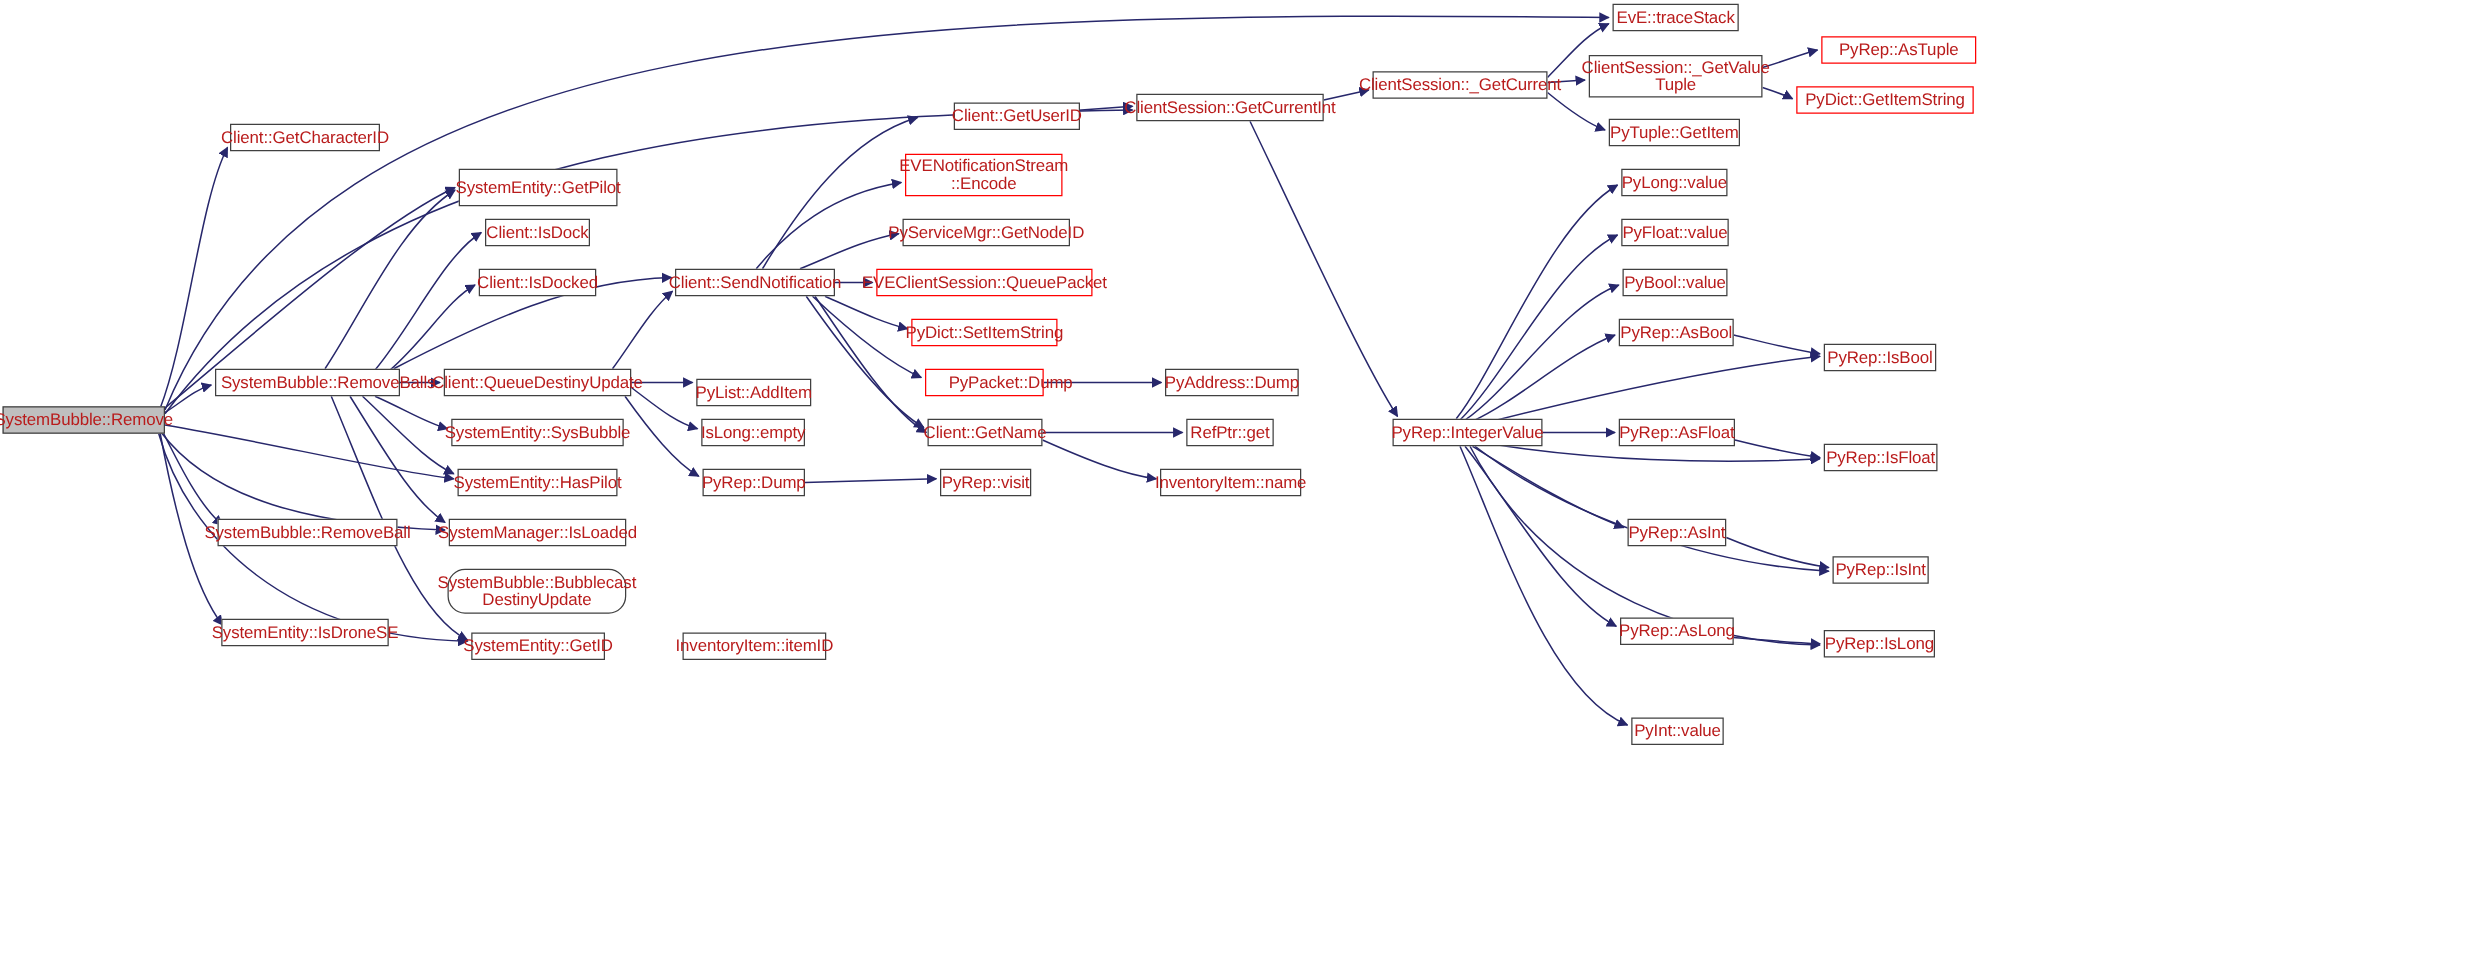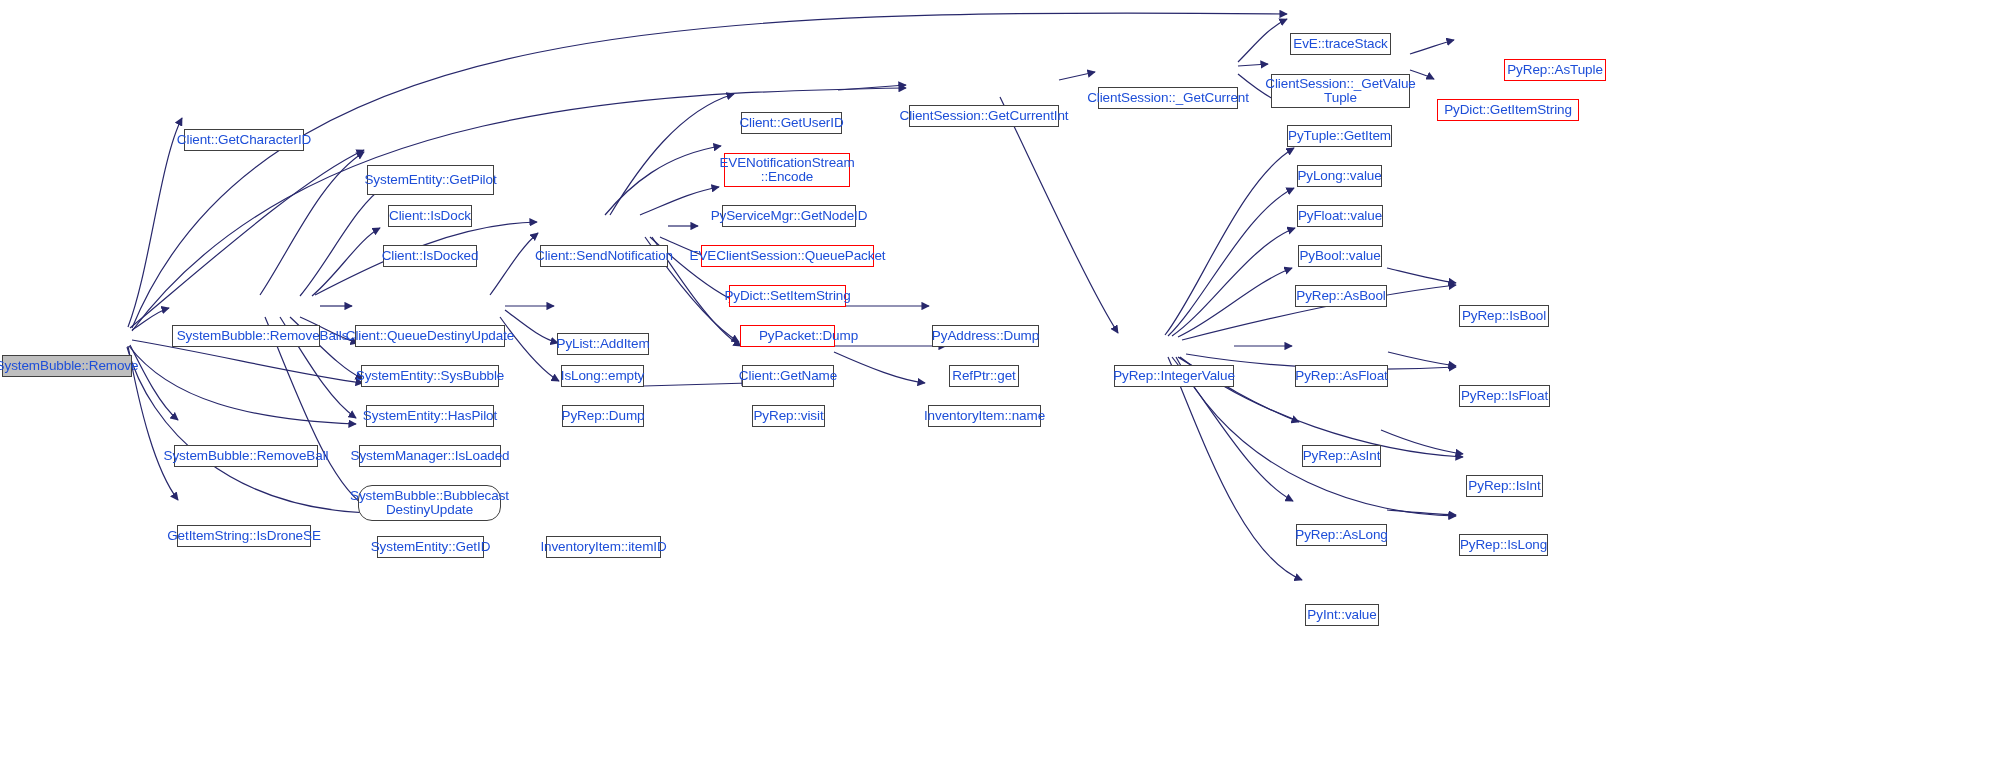--- a/index.html
+++ b/index.html
@@ -25,28 +25,27 @@
   }
   .node {
     position: absolute;
     box-sizing: border-box;
     display: flex;
     align-items: center;
     justify-content: center;
     text-align: center;
     background: #ffffff;
     border: 1px solid #404040;
-    color: #1d4ed8;
+    color: #b91c1c;
     font-size: 13.5px;
     line-height: 14px;
     letter-spacing: -0.1px;
     white-space: pre-line;
     padding: 0 3px;
     cursor: pointer;
-    margin-top: 30px;
   }
   .node.red {
     border: 1px solid #ff0000;
   }
   .node.current {
     background: #bfbfbf;
     border: 1px solid #404040;
     font-weight: normal;
   }
   .edge-path {
@@ -138,46 +137,46 @@
       <div class="node" style="left: 388px; top: 175px; width: 84px; height: 22px;">Client::IsDock</div>
       <div class="node" style="left: 383px; top: 215px; width: 94px; height: 22px;">Client::IsDocked</div>
       <div class="node" style="left: 172px; top: 295px; width: 148px; height: 22px; padding-left: 36px;">SystemBubble::RemoveBalls</div>
       <div class="node" style="left: 355px; top: 295px; width: 150px; height: 22px;">Client::QueueDestinyUpdate</div>
       <div class="node" style="left: 361px; top: 335px; width: 138px; height: 22px;">SystemEntity::SysBubble</div>
       <div class="node" style="left: 366px; top: 375px; width: 128px; height: 22px;">SystemEntity::HasPilot</div>
       <div class="node" style="left: 174px; top: 415px; width: 144px; height: 22px;">SystemBubble::RemoveBall</div>
       <div class="node" style="left: 359px; top: 415px; width: 142px; height: 22px;">SystemManager::IsLoaded</div>
       <div class="node" style="left: 358px; top: 455px; width: 143px; height: 36px; border-radius: 14px;">SystemBubble::Bubblecast
 DestinyUpdate</div>
-      <div class="node" style="left: 177px; top: 495px; width: 134px; height: 22px;">GetItemString::IsDroneSE</div>
+      <div class="node" style="left: 177px; top: 495px; width: 134px; height: 22px;">SystemEntity::IsDroneSE</div>
       <div class="node" style="left: 377px; top: 506px; width: 107px; height: 22px;">SystemEntity::GetID</div>
       <div class="node" style="left: 546px; top: 506px; width: 115px; height: 22px;">InventoryItem::itemID</div>
       <div class="node" style="left: 557px; top: 303px; width: 92px; height: 22px;">PyList::AddItem</div>
       <div class="node" style="left: 561px; top: 335px; width: 83px; height: 22px;">IsLong::empty</div>
       <div class="node" style="left: 562px; top: 375px; width: 82px; height: 22px;">PyRep::Dump</div>
       <div class="node" style="left: 752px; top: 375px; width: 73px; height: 22px;">PyRep::visit</div>
       <div class="node" style="left: 540px; top: 215px; width: 128px; height: 22px;">Client::SendNotification</div>
-      <div class="node" style="left: 741px; top: 82px; width: 101px; height: 22px;">Client::GetUserID</div>
+      <div class="node" style="left: 763px; top: 82px; width: 101px; height: 22px;">Client::GetUserID</div>
       <div class="node red" style="left: 724px; top: 123px; width: 126px; height: 34px;">EVENotificationStream
 ::Encode</div>
       <div class="node" style="left: 722px; top: 175px; width: 134px; height: 22px;">PyServiceMgr::GetNodeID</div>
       <div class="node red" style="left: 701px; top: 215px; width: 173px; height: 22px;">EVEClientSession::QueuePacket</div>
       <div class="node red" style="left: 729px; top: 255px; width: 117px; height: 22px;">PyDict::SetItemString</div>
       <div class="node red" style="left: 740px; top: 295px; width: 95px; height: 22px; padding-left: 45px;">PyPacket::Dump</div>
       <div class="node" style="left: 742px; top: 335px; width: 92px; height: 22px;">Client::GetName</div>
       <div class="node" style="left: 932px; top: 295px; width: 107px; height: 22px;">PyAddress::Dump</div>
       <div class="node" style="left: 949px; top: 335px; width: 70px; height: 22px;">RefPtr::get</div>
       <div class="node" style="left: 928px; top: 375px; width: 113px; height: 22px;">InventoryItem::name</div>
       <div class="node" style="left: 909px; top: 75px; width: 150px; height: 22px;">ClientSession::GetCurrentInt</div>
       <div class="node" style="left: 1098px; top: 57px; width: 140px; height: 22px;">ClientSession::_GetCurrent</div>
       <div class="node" style="left: 1290px; top: 3px; width: 101px; height: 22px;">EvE::traceStack</div>
       <div class="node" style="left: 1271px; top: 44px; width: 139px; height: 34px;">ClientSession::_GetValue
 Tuple</div>
       <div class="node" style="left: 1287px; top: 95px; width: 105px; height: 22px;">PyTuple::GetItem</div>
-      <div class="node red" style="left: 1504px; top: 29px; width: 102px; height: 22px;">PyRep::AsTuple</div>
+      <div class="node red" style="left: 1457px; top: 29px; width: 124px; height: 22px;">PyRep::AsTuple</div>
       <div class="node red" style="left: 1437px; top: 69px; width: 142px; height: 22px;">PyDict::GetItemString</div>
       <div class="node" style="left: 1114px; top: 335px; width: 120px; height: 22px;">PyRep::IntegerValue</div>
       <div class="node" style="left: 1297px; top: 135px; width: 85px; height: 22px;">PyLong::value</div>
       <div class="node" style="left: 1297px; top: 175px; width: 86px; height: 22px;">PyFloat::value</div>
       <div class="node" style="left: 1298px; top: 215px; width: 84px; height: 22px;">PyBool::value</div>
       <div class="node" style="left: 1295px; top: 255px; width: 92px; height: 22px;">PyRep::AsBool</div>
       <div class="node" style="left: 1295px; top: 335px; width: 93px; height: 22px;">PyRep::AsFloat</div>
       <div class="node" style="left: 1302px; top: 415px; width: 79px; height: 22px;">PyRep::AsInt</div>
       <div class="node" style="left: 1296px; top: 494px; width: 91px; height: 22px;">PyRep::AsLong</div>
       <div class="node" style="left: 1305px; top: 574px; width: 74px; height: 22px;">PyInt::value</div>

